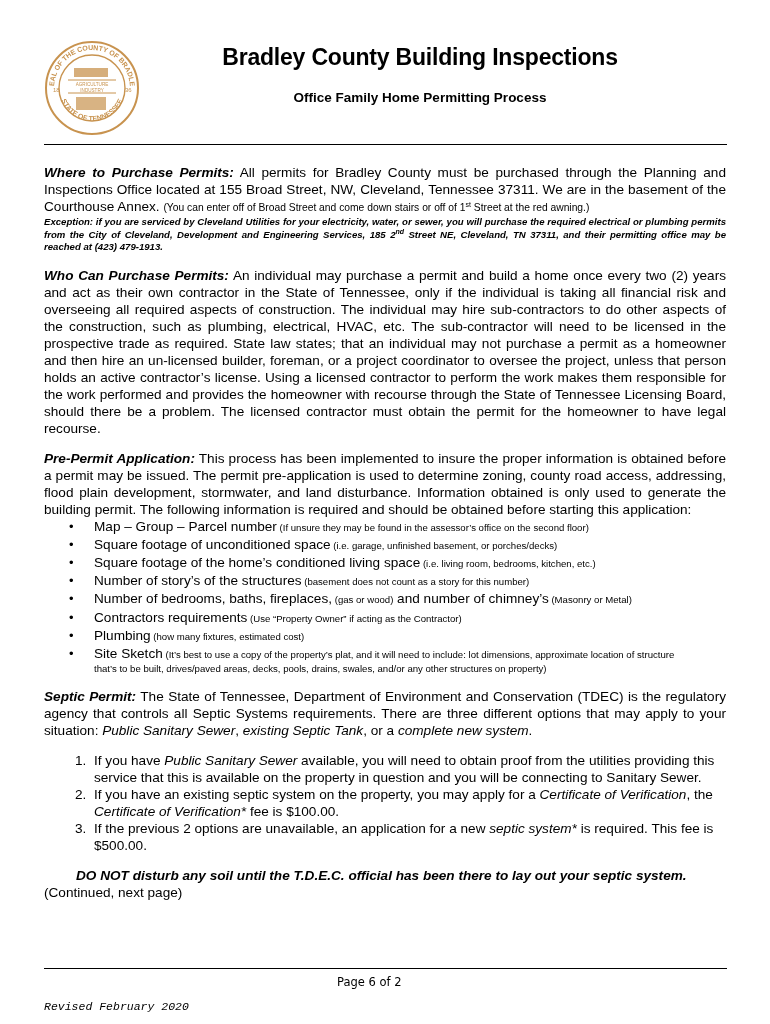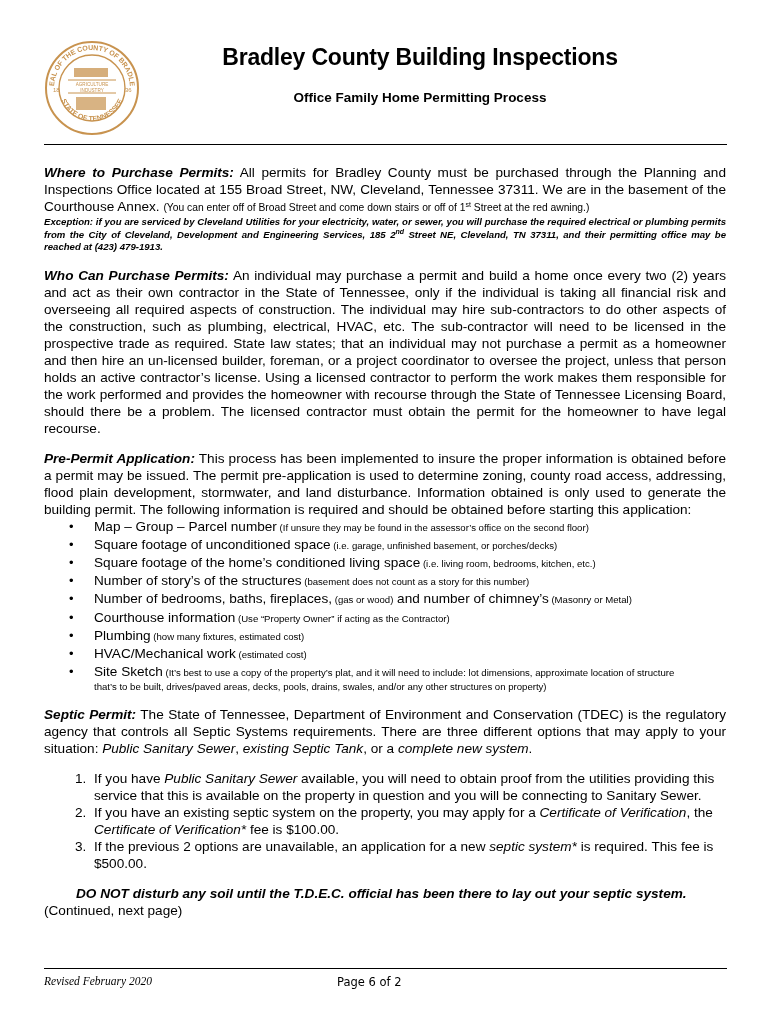--- a/index.html
+++ b/index.html
@@ -17,21 +17,21 @@
   .gap { height:13px; }
   ul.bul { margin:0; padding:0 0 0 50px; list-style:none; }
   ul.bul li { position:relative; font-size:13.6px; line-height:17.2px; }
   ul.bul li::before { content:"\2022"; position:absolute; left:-25px; top:0; font-size:13px; }
   ul.bul li .small { font-size:9.6px; }
   .sub-line { font-size:9.6px; line-height:12px; display:block; }
   ol.num { margin:0; padding:0 0 0 46px; }
   ol.num li { font-size:13.6px; line-height:17px; padding-left:4px; }
   .warn { font-weight:bold; font-style:italic; padding-left:32px; }
   .rule-bot { position:absolute; left:44px; top:968px; width:683px; height:0; border-top:1.3px solid #000; }
-  .footer-left { position:absolute; left:44px; top:975px; font-size:12.5px; font-style:italic; font-family:Liberation Serif, serif; font-size:11.5px; }
+  .footer-left { position:absolute; left:44px; top:1000px; font-size:12.5px; font-style:italic; font-family:Liberation Mono, monospace; font-size:11.5px; }
   .footer-mid { position:absolute; left:337px; top:975px; font-size:11.5px; font-family:"DejaVu Sans", sans-serif; }
   sup { font-size:7px; line-height:0; }
 </style>
 </head>
 <body>
 
 <div class="page">
 
   <svg class="seal" viewBox="0 0 96 96">
     <circle cx="48" cy="48" r="46" fill="none" stroke="#c8934f" stroke-width="2"></circle>
@@ -70,23 +70,22 @@
     <div class="gap"></div>
 
     <p class="p"><span class="lead">Pre-Permit Application:</span><span> This process has been implemented to insure the proper information is obtained before a permit may be issued. The permit pre-application is used to determine zoning, county road access, addressing, flood plain development, stormwater, and land disturbance. Information obtained is only used to generate the building permit. The following information is required and should be obtained before starting this application:</span></p>
 
     <ul class="bul">
       <li><span>Map – Group – Parcel number</span><span class="small"> (If unsure they may be found in the assessor’s office on the second floor)</span></li>
       <li><span>Square footage of unconditioned space</span><span class="small"> (i.e. garage, unfinished basement, or porches/decks)</span></li>
       <li><span>Square footage of the home’s conditioned living space</span><span class="small"> (i.e. living room, bedrooms, kitchen, etc.)</span></li>
       <li><span>Number of story’s of the structures</span><span class="small"> (basement does not count as a story for this number)</span></li>
       <li><span>Number of bedrooms, baths, fireplaces,</span><span class="small"> (gas or wood)</span><span> and number of chimney’s</span><span class="small"> (Masonry or Metal)</span></li>
-      <li><span>Courthouse information</span><span class="small"> (Use “Property Owner” if acting as the Contractor)</span></li>
+      <li><span>Contractors requirements</span><span class="small"> (Use “Property Owner” if acting as the Contractor)</span></li>
       <li><span>Plumbing</span><span class="small"> (how many fixtures, estimated cost)</span></li>
-      <li><span>HVAC/Mechanical work</span><span class="small"> (estimated cost)</span></li>
       <li><span>Site Sketch</span><span class="small">  (It’s best to use a copy of the property’s plat, and it will need to include: lot dimensions, approximate location of structure</span><span class="sub-line">that’s to be built, drives/paved areas, decks, pools, drains, swales, and/or any other structures on property)</span></li>
     </ul>
 
     <div class="gap"></div>
 
     <p class="p"><span class="lead">Septic Permit:</span><span> The State of Tennessee, Department of Environment and Conservation (TDEC) is the regulatory agency that controls all Septic Systems requirements. There are three different options that may apply to your situation: </span><i>Public Sanitary Sewer</i><span>, </span><i>existing Septic Tank</i><span>, or a </span><i>complete new system</i><span>.</span></p>
 
     <div class="gap"></div>
 
     <ol class="num">

